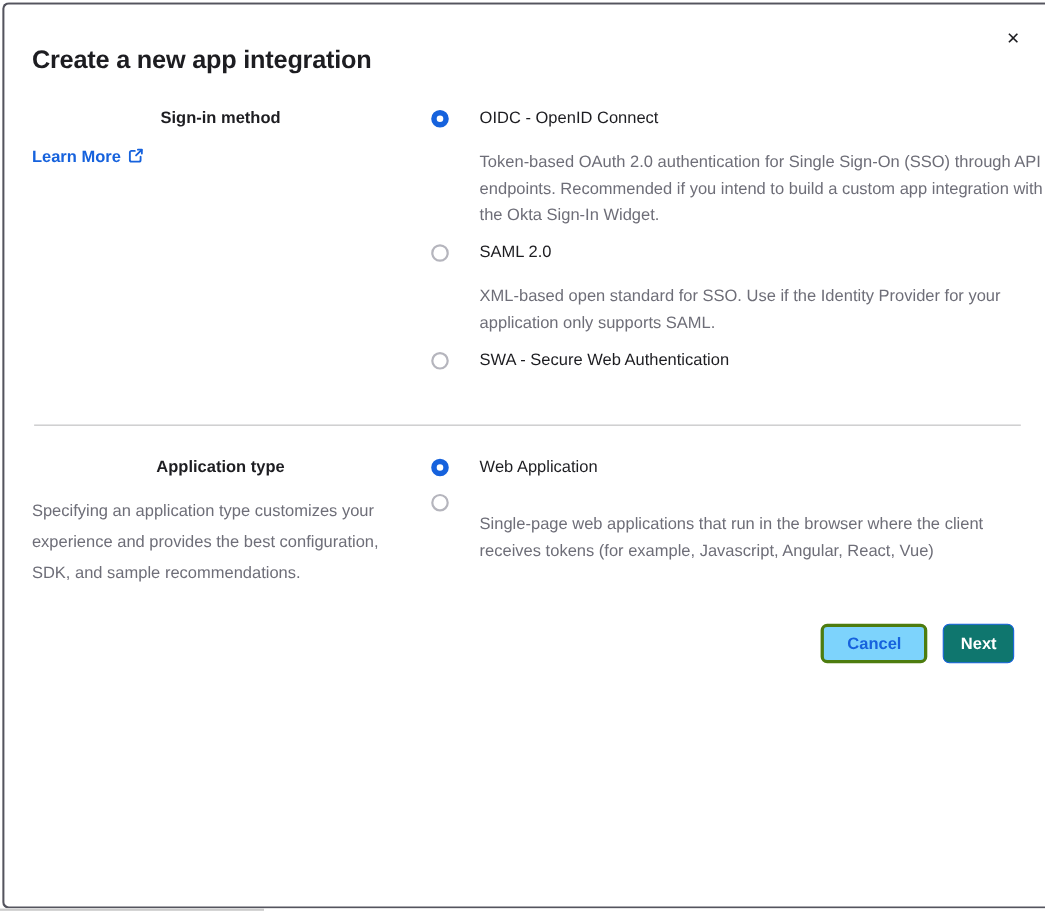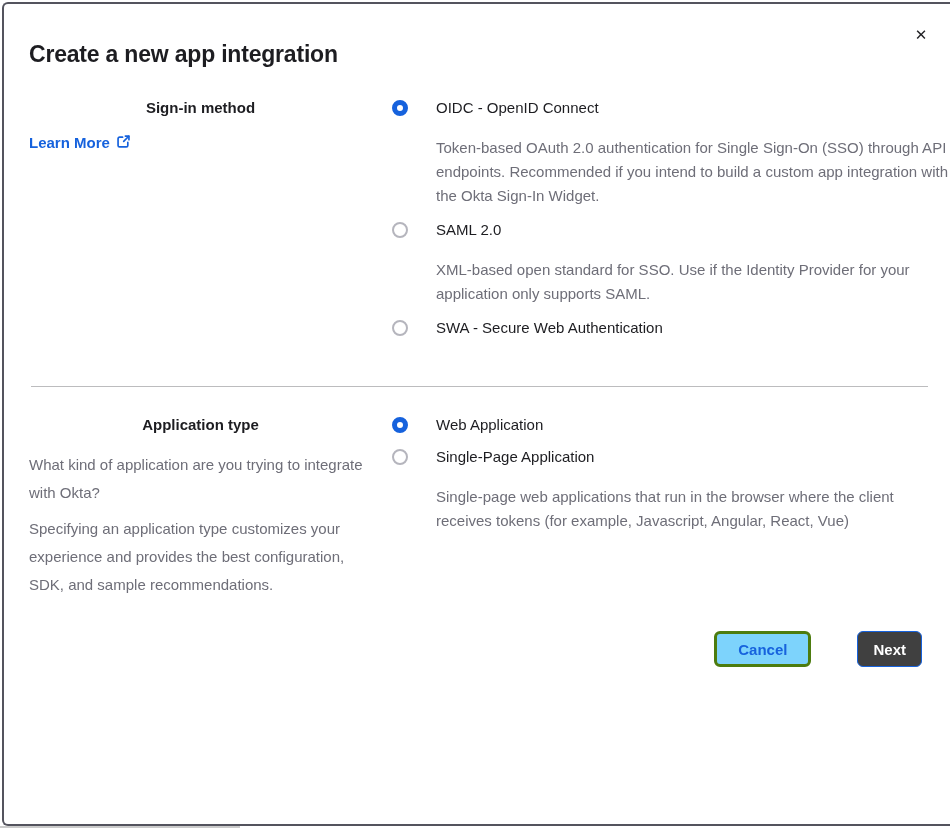--- a/index.html
+++ b/index.html
@@ -39,21 +39,21 @@
   .option-desc  { display:block; font-size:15px; line-height:24px; color:#6e6e78; margin-top:18px; }
   .divider { height:1px; background:#bcbcbe; margin:36px 34px 0 2px; }
   .row.second { margin-top:28px; }
   .footer {
     display:flex; justify-content:flex-end; align-items:center; gap:14px;
     margin-top:32px; padding-right:40px;
   }
   .btn { height:36px; border-radius:6px; font-size:15px; font-weight:700;
     font-family:"Liberation Sans", sans-serif; cursor:pointer; }
   .btn-cancel { background:#7dd3fc; border:3px solid #4d7c0f; color:#1662dd; padding:0 21px; }
-  .btn-next   { background:#404040; border:1px solid #1662dd; color:#fff; padding:0 15px;margin-left:32px; }
+  .btn-next   { background:#0f766e; border:1px solid #1662dd; color:#fff; padding:0 15px; }
 </style>
 </head>
 <body>
 
 <div class="modal">
   <button class="close-btn">✕</button>
   <h1 class="dialog-title">Create a new app integration</h1>
 
   <div class="row">
     <div class="col-left">
@@ -94,35 +94,33 @@
   </label>
 
 </div>
   </div>
 
   <div class="divider"></div>
 
   <div class="row second">
     <div class="col-left">
       <div class="section-heading">Application type</div>
-      <p class="muted-para">What kind of application are you trying to integrate with Okta?</p>
       <p class="muted-para">Specifying an application type customizes your experience and provides the best configuration, SDK, and sample recommendations.</p>
     </div>
     <div class="col-right" id="apptype-options">
   <label class="option">
     <span class="radio selected"></span>
     <span class="option-text">
       <span class="option-label">Web Application</span>
     </span>
   </label>
 
   <label class="option">
     <span class="radio"></span>
     <span class="option-text">
-      <span class="option-label">Single-Page Application</span>
       <span class="option-desc">Single-page web applications that run in the browser where the client receives tokens (for example, Javascript, Angular, React, Vue)</span>
     </span>
   </label>
 
 </div>
   </div>
 
   <div class="footer">
     <button class="btn btn-cancel">Cancel</button>
     <button class="btn btn-next">Next</button>

